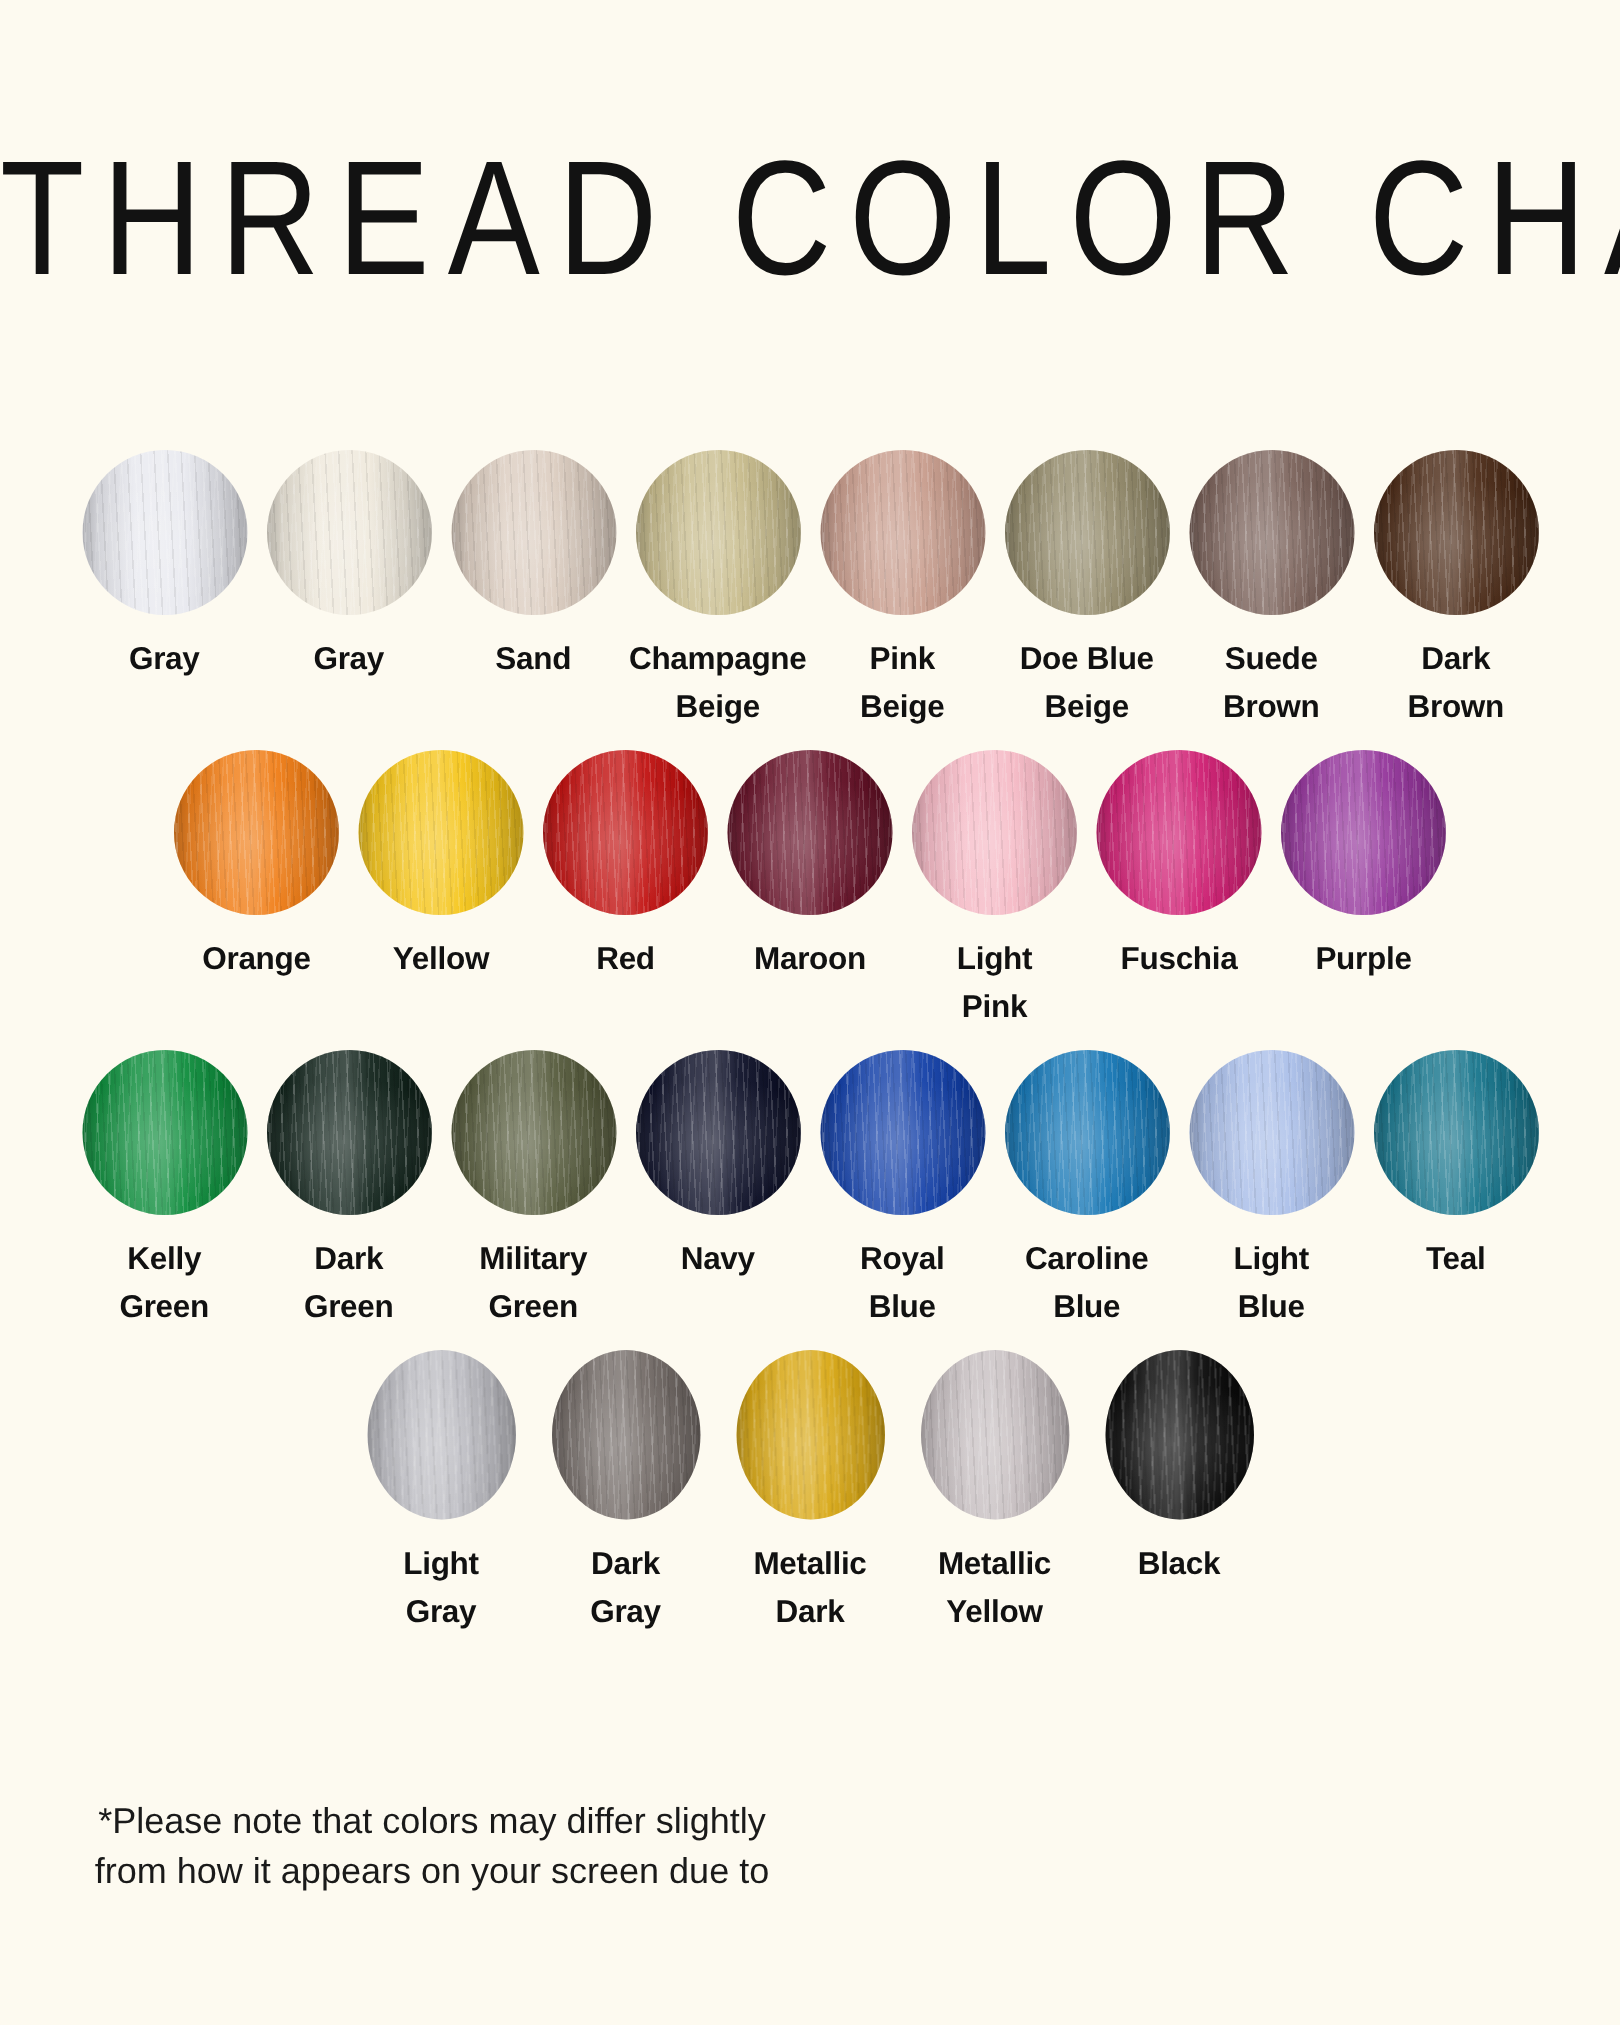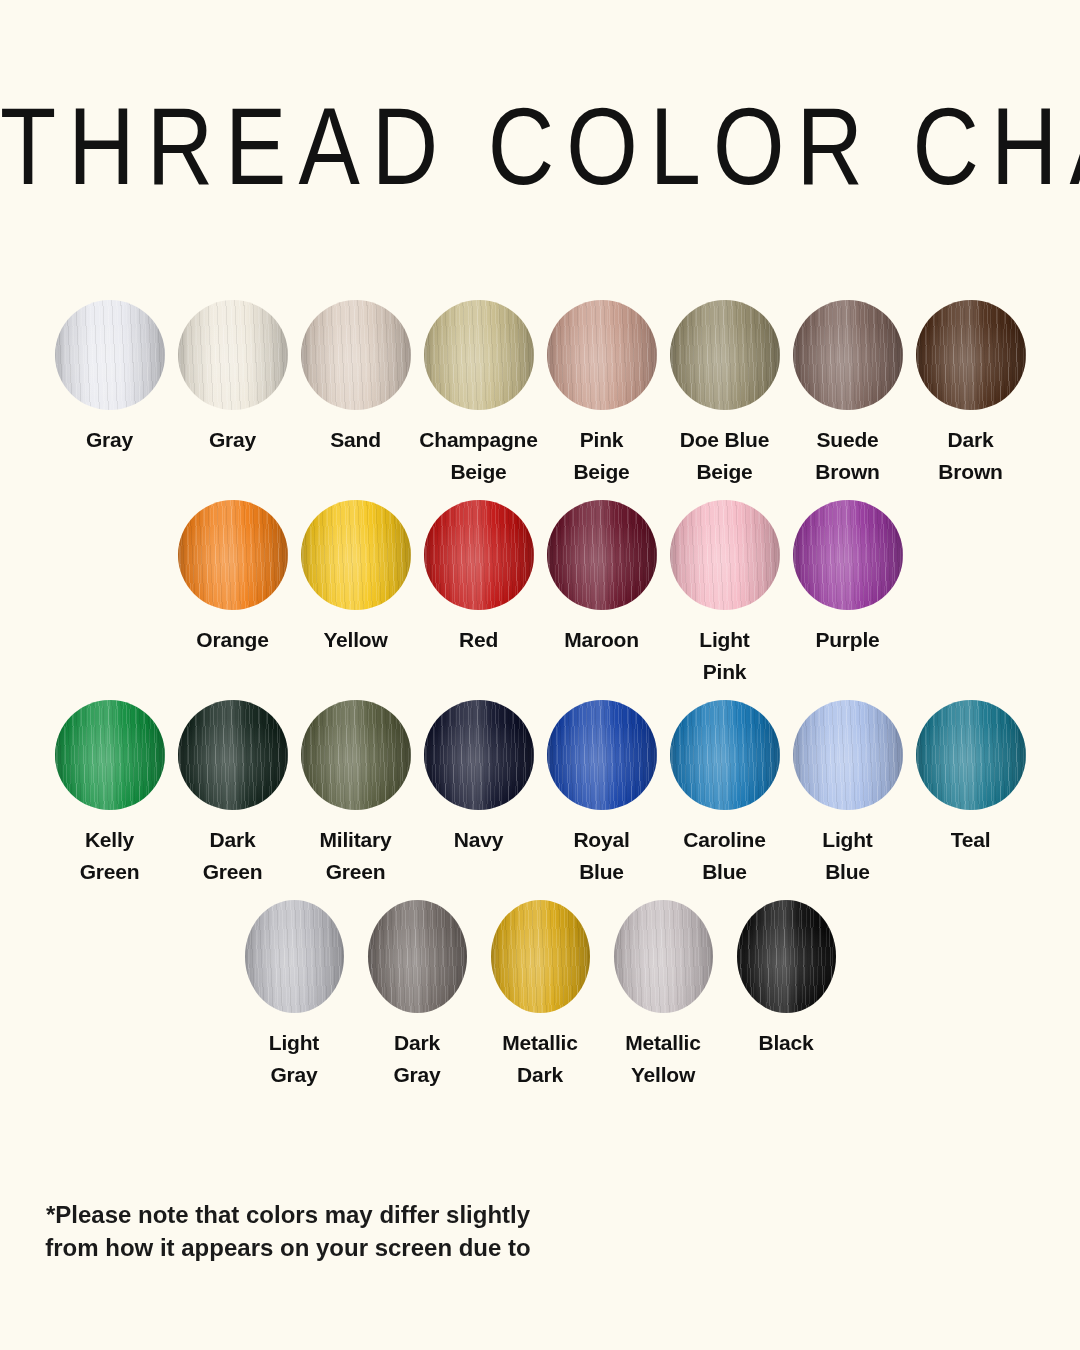--- a/index.html
+++ b/index.html
@@ -131,21 +131,21 @@
   .swatch-label .lbl-line { display: block; }
 
   
   #footnote {
     position: absolute;
     left: 38px;
     top: 1198px;
     width: 500px;
     text-align: center;
     font-family: "Liberation Sans", sans-serif;
-    font-weight: 700;
+    font-weight: 400;
     font-size: 24px;
     line-height: 33px;
     color: #1a1a1a;
   }
   #footnote .note-line { display: block; }
 </style>
 </head>
 <body>
 
 <div id="chart-title">THREAD COLOR CHART</div>
@@ -232,20 +232,26 @@
         </div>
       </div>
       <div class="swatch">
         <div class="spool" style="background-color: rgb(245, 184, 196);"></div>
         <div class="swatch-label">
           <span class="lbl-line">Light</span>
           <span class="lbl-line">Pink</span>
         </div>
       </div>
       <div class="swatch">
+        <div class="spool" style="background-color: rgb(208, 29, 114);"></div>
+        <div class="swatch-label">
+          <span class="lbl-line">Fuschia</span>
+        </div>
+      </div>
+      <div class="swatch">
         <div class="spool" style="background-color: rgb(148, 53, 155);"></div>
         <div class="swatch-label">
           <span class="lbl-line">Purple</span>
         </div>
       </div>
     </div>
     <div class="swatch-row row-3">
       <div class="swatch">
         <div class="spool" style="background-color: rgb(13, 141, 60);"></div>
         <div class="swatch-label">

